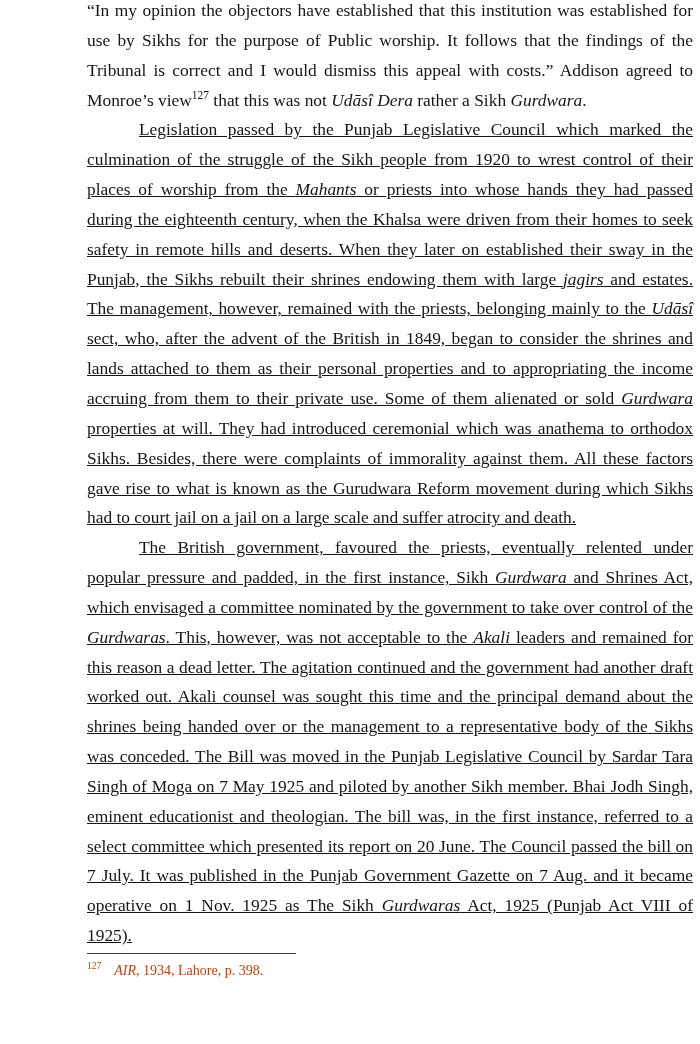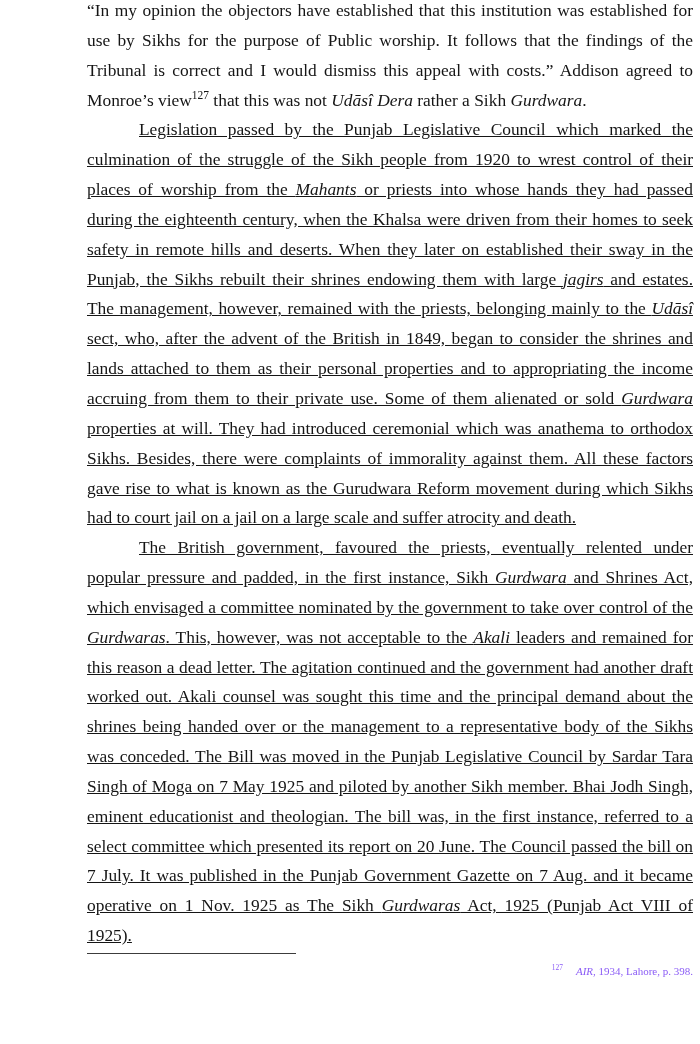--- a/index.html
+++ b/index.html
@@ -59,24 +59,24 @@
     width: 209px;
     height: 0;
     border: 0;
     border-top: 1.6px solid #3c3c3c;
     margin: 0 0 7px 0;
     padding: 0;
   }
   .footnote {
     margin: 0;
     padding: 0;
-    font-size: 11px;
+    font-size: 14px;
     line-height: 20px;
-    color: #8b5cf6;
-    text-align: right;
+    color: #c2410c;
+    text-align: left;
   }
   .footnote .fn-num {
     font-size: 0.68em;
     vertical-align: super;
     line-height: 0;
     margin-right: 13px;
   }
 </style>
 </head>
 <body>

